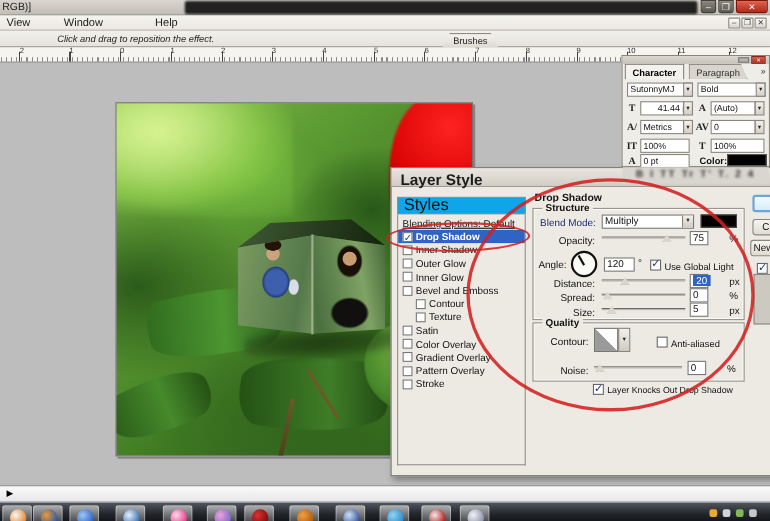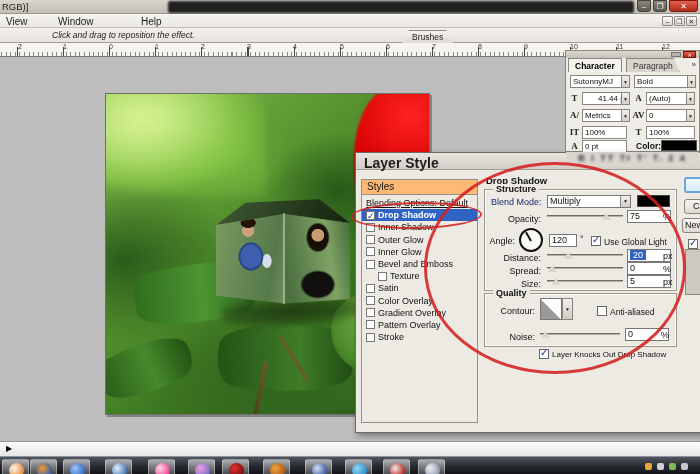--- a/index.html
+++ b/index.html
@@ -138,42 +138,42 @@
     background:#d9d6cf;}
   #censor-strip span{display:block;margin-top:1px;font-size:9px;font-weight:bold;color:#2a2a2a;
     letter-spacing:2px;filter:blur(1.6px);text-align:center;}
 
   
   #dialog{position:absolute;left:355px;top:152px;width:360px;height:281px;z-index:10;
     background:#eceae3;border:1px solid #6e6a63;box-shadow:2px 3px 6px rgba(0,0,0,.35);}
   #dlg-title{position:absolute;left:0;top:0;width:100%;height:17px;
     background:linear-gradient(#e9e6df,#d2cec6);border-bottom:1px solid #a09c94;}
   #dlg-title span{position:absolute;left:8px;top:2px;font-size:14px;font-weight:bold;color:#1d1d1d;}
-  #styles-hdr{position:absolute;left:5px;top:26px;width:117px;height:16px;background:#fdba74;
-    border:1px solid #949089;font-size:10px;line-height:14px;padding-left:5px;color:#111;}
+  #styles-hdr{position:absolute;left:5px;top:26px;width:117px;height:16px;background:#0ea5e9;
+    border:1px solid #949089;font-size:15px;line-height:14px;padding-left:5px;color:#111;}
   #styles-list{position:absolute;left:5px;top:42px;width:117px;height:228px;background:#eceae3;
     border:1px solid #949089;border-top:none;padding-top:2px;}
   .ls-row{position:relative;height:12.2px;line-height:12px;font-size:9px;color:#111;
     padding-left:4px;display:flex;align-items:center;white-space:nowrap;overflow:hidden;}
   .ls-row.ind{padding-left:16px;}
   .ls-row.sel{background:#2f63c4;}
   .ls-row.sel .lslbl{color:#fff;font-weight:bold;}
   .lscb{width:9px;height:9px;background:#fff;border:1px solid #777;margin-right:3px;
     position:relative;flex:0 0 auto;}
   .lscb.on::after{content:"✓";position:absolute;left:0px;top:-2px;font-size:9px;color:#16308c;}
   .lslbl.und{text-decoration:underline;}
   #ds-header{position:absolute;left:130px;top:22px;font-size:9.5px;font-weight:bold;color:#111;}
   .grp{position:absolute;border:1px solid #9a968e;box-shadow:inset 0 0 0 1px #fbfaf7;}
   .glabel{position:absolute;top:-6px;left:8px;background:#eceae3;padding:0 3px;
     font-size:9px;font-weight:bold;color:#111;}
   #grp-structure{left:128px;top:36px;width:193px;height:102px;}
   #grp-quality{left:128px;top:140px;width:193px;height:54px;}
   .flabel{position:absolute;font-size:9px;color:#111;text-align:right;}
   .flabel.blue{color:#1c2a6e;text-align:left;}
-  .vbox{position:absolute;width:44px;height:13px;background:#fff;border:1px solid #777;
+  .vbox{position:absolute;width:17px;height:13px;background:#fff;border:1px solid #777;
     font-size:9px;line-height:11px;padding:0 2px;color:#111;}
   .selblue{background:#2f63c4;color:#fff;padding:0 3px;}
   .unit{position:absolute;font-size:9px;color:#111;}
   .dd{position:absolute;height:13px;background:#fff;border:1px solid #777;font-size:9px;
     line-height:11px;padding:0 2px;color:#111;}
   .dd .ddarrow{position:absolute;right:0;top:0;width:10px;height:11px;
     background:linear-gradient(#f2f0ea,#cfcbc3);border-left:1px solid #8a867e;
     font-size:5px;line-height:11px;text-align:center;color:#222;}
   .swatchblk{position:absolute;background:#000;border:1px solid #444;}
   .slider{position:absolute;height:10px;}
@@ -356,20 +356,24 @@
         <div class="ls-row">
           <span class="lscb"></span>
           <span class="lslbl">Inner Glow</span>
         </div>
         <div class="ls-row">
           <span class="lscb"></span>
           <span class="lslbl">Bevel and Emboss</span>
         </div>
         <div class="ls-row ind">
           <span class="lscb"></span>
+          <span class="lslbl">Contour</span>
+        </div>
+        <div class="ls-row ind">
+          <span class="lscb"></span>
           <span class="lslbl">Texture</span>
         </div>
         <div class="ls-row">
           <span class="lscb"></span>
           <span class="lslbl">Satin</span>
         </div>
         <div class="ls-row">
           <span class="lscb"></span>
           <span class="lslbl">Color Overlay</span>
         </div>

